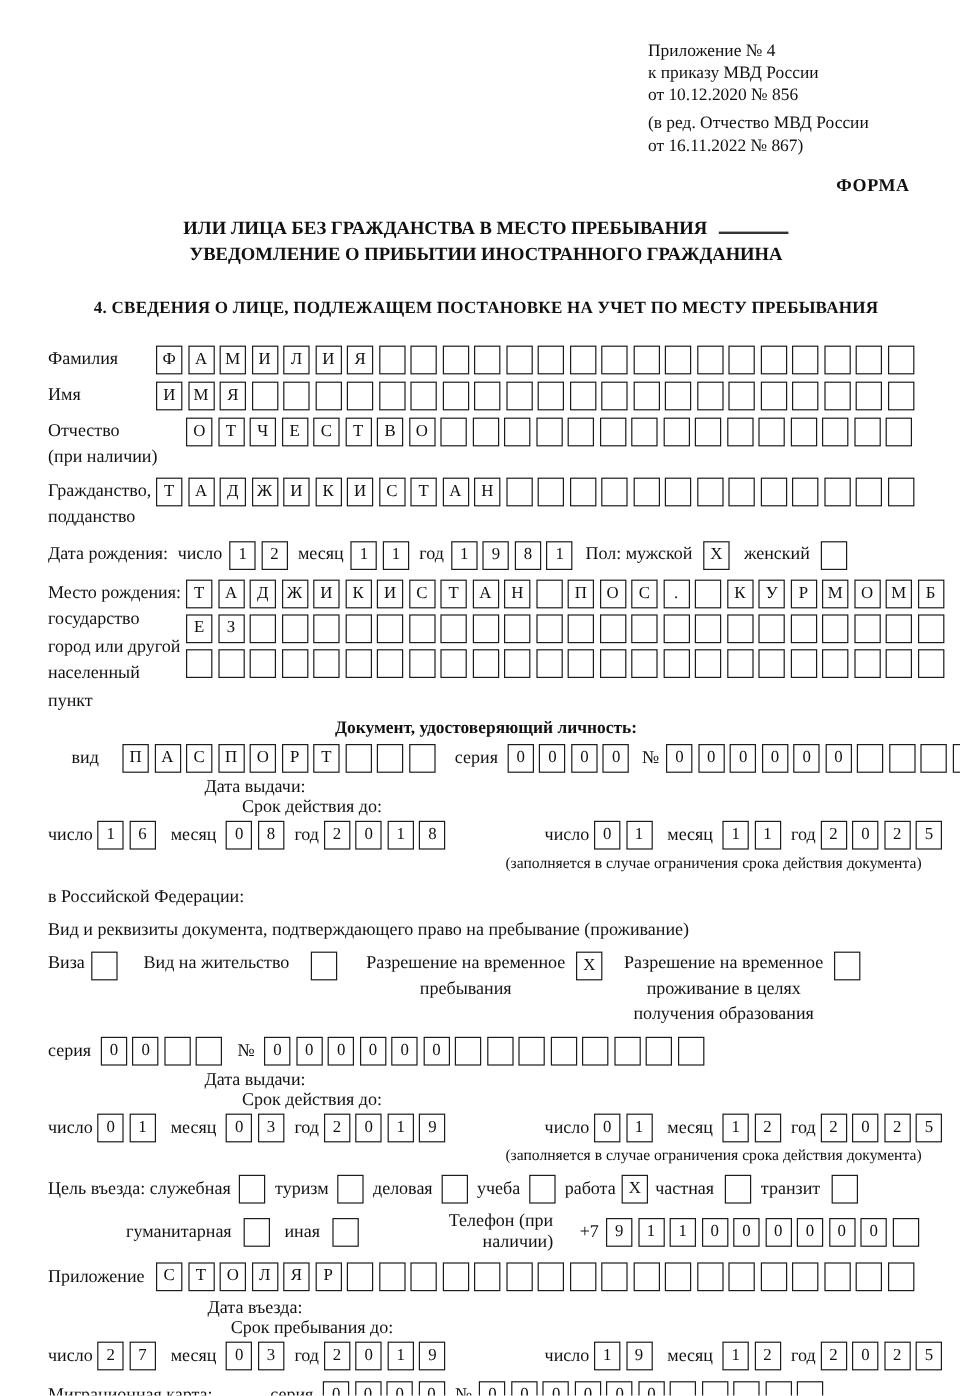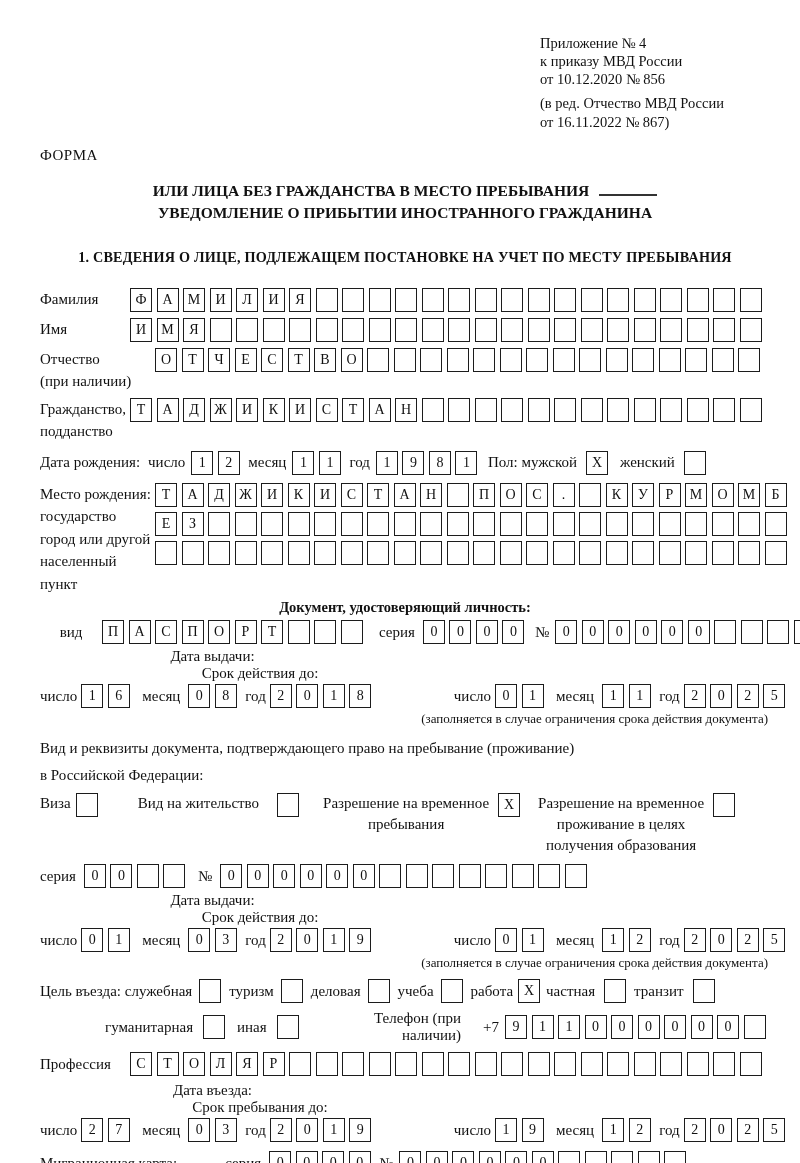--- a/index.html
+++ b/index.html
@@ -5,21 +5,21 @@
   html,body{margin:0;padding:0;background:#fff;}
   body{
     width:800px;height:1163px;overflow:hidden;position:relative;
     font-family:"Liberation Serif","DejaVu Serif",serif;
     color:#111;font-size:15px;box-sizing:border-box;
   }
   .page{padding:34px 30px 0 40px;}
   
   .lawref{width:220px;margin-left:auto;margin-right:10px;line-height:1.25;font-size:14.5px;}
   .lawref .amend{margin-top:6px;}
-  .forma{font-weight:normal;text-align:left;margin:16px 12px 0 0;font-size:15px;letter-spacing:.5px;}
+  .forma{font-weight:bold;text-align:right;margin:16px 12px 0 0;font-size:15px;letter-spacing:.5px;}
   
   .title{text-align:center;font-weight:bold;font-size:15.5px;line-height:1.45;margin-top:16px;}
   .blankline{display:inline-block;width:58px;border-bottom:2px solid #333;height:12px;margin-left:10px;}
   .sect{font-weight:bold;font-size:14.2px;text-align:center;margin-top:24px;letter-spacing:.2px;}
   
   .cells{display:flex;flex-wrap:nowrap;}
   .cell{
     flex:0 0 auto;width:22px;height:24px;margin-right:4.5px;box-sizing:border-box;
     border:1.6px solid #1c1c1c;display:inline-flex;align-items:center;justify-content:center;
     font-size:14px;line-height:1;background:#fff;
@@ -58,21 +58,21 @@
     <div class="amend">(в ред. Отчество МВД России</div>
     <div>от 16.11.2022 № 867)</div>
   </div>
   <div class="forma">ФОРМА</div>
 
   <div class="title">
     <div><span>ИЛИ ЛИЦА БЕЗ ГРАЖДАНСТВА В МЕСТО ПРЕБЫВАНИЯ</span><span class="blankline"></span></div>
     <div>УВЕДОМЛЕНИЕ О ПРИБЫТИИ ИНОСТРАННОГО ГРАЖДАНИНА</div>
   </div>
 
-  <div class="sect">1. СВЕДЕНИЯ О ЛИЦЕ, ПОДЛЕЖАЩЕМ ПОСТАНОВКЕ НА УЧЕТ ПО МЕСТУ ПРЕБЫВАНИЯ</div>
+  <div class="sect">4. СВЕДЕНИЯ О ЛИЦЕ, ПОДЛЕЖАЩЕМ ПОСТАНОВКЕ НА УЧЕТ ПО МЕСТУ ПРЕБЫВАНИЯ</div>
 
   <div class="row mb6" style="margin-top:22px;">
     <div class="lab w90">Фамилия</div>
     <div class="cells">
         <span class="cell">Ф</span>
         <span class="cell">А</span>
         <span class="cell">М</span>
         <span class="cell">И</span>
         <span class="cell">Л</span>
         <span class="cell">И</span>
@@ -384,30 +384,30 @@
           <span class="cell">2</span>
           <span class="cell">0</span>
           <span class="cell">2</span>
           <span class="cell">5</span>
         </span>
     </div>
   </div>
   <div class="note">(заполняется в случае ограничения срока действия документа)</div>
 
   <div style="margin-top:8px;line-height:1.8;">
+    <div>в Российской Федерации:</div>
     <div>Вид и реквизиты документа, подтверждающего право на пребывание (проживание)</div>
-    <div>в Российской Федерации:</div>
   </div>
 
   <div class="rowtop" style="margin-top:4px;">
     <div class="opt">
       <span class="optlab">Виза</span>
       <span class="cell chk" style="margin-left:5px;"></span>
     </div>
-    <div class="opt" style="margin-left:40px;">
+    <div class="opt" style="margin-left:22px;">
       <span class="optlab">Вид на жительство</span>
       <span class="cell chk" style="margin-left:18px;"></span>
     </div>
     <div class="opt" style="margin-left:24px;">
       <div class="optlab center">
         <div>Разрешение на временное</div>
         <div>пребывания</div>
       </div>
       <span class="cell chk">X</span>
     </div>
@@ -526,21 +526,21 @@
         <span class="cell">0</span>
         <span class="cell">0</span>
         <span class="cell">0</span>
         <span class="cell">0</span>
         <span class="cell">0</span>
         <span class="cell"></span>
       </span>
   </div>
 
   <div class="row" style="margin-top:8px;">
-    <div class="lab w90">Профессия</div>
+    <div class="lab w90">Приложение</div>
     <div class="cells">
         <span class="cell">С</span>
         <span class="cell">Т</span>
         <span class="cell">О</span>
         <span class="cell">Л</span>
         <span class="cell">Я</span>
         <span class="cell">Р</span>
         <span class="cell"></span>
         <span class="cell"></span>
         <span class="cell"></span>

